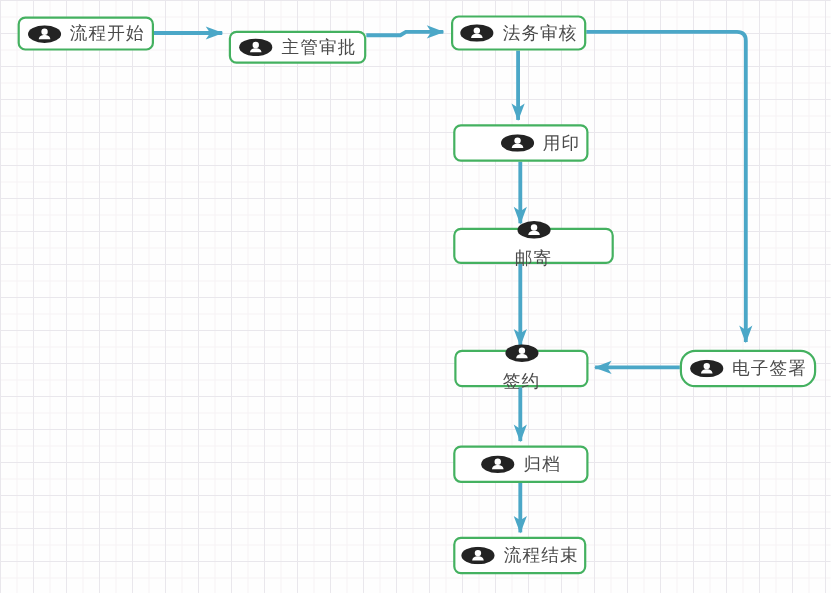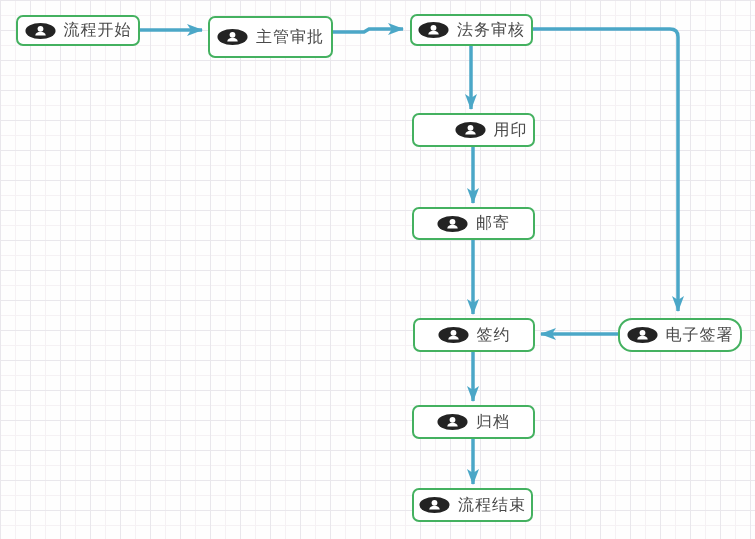--- a/index.html
+++ b/index.html
@@ -79,21 +79,21 @@
     <span class="icon">
       <svg viewBox="0 0 32 17" width="31" height="16">
           <ellipse cx="16" cy="8.5" rx="16" ry="8.5" fill="#232323"></ellipse>
           <circle cx="16" cy="6.2" r="3.1" fill="#fff"></circle>
           <path d="M10.4 13.4 c0.3,-2.9 2.7,-4.1 5.6,-4.1 c2.9,0 5.3,1.2 5.6,4.1 z" fill="#fff"></path>
         </svg>
     </span>
     <span class="label">流程开始</span>
   </div>
 
-  <div class="node" style="left:208px; top:16px;  width:125px; height:42px;">
+  <div class="node" style="left:208px; top:28px;  width:125px; height:30px;">
     <span class="icon">
       <svg viewBox="0 0 32 17" width="31" height="16">
           <ellipse cx="16" cy="8.5" rx="16" ry="8.5" fill="#232323"></ellipse>
           <circle cx="16" cy="6.2" r="3.1" fill="#fff"></circle>
           <path d="M10.4 13.4 c0.3,-2.9 2.7,-4.1 5.6,-4.1 c2.9,0 5.3,1.2 5.6,4.1 z" fill="#fff"></path>
         </svg>
     </span>
     <span class="label">主管审批</span>
   </div>
 
@@ -112,32 +112,32 @@
     <span class="icon">
       <svg viewBox="0 0 32 17" width="31" height="16">
           <ellipse cx="16" cy="8.5" rx="16" ry="8.5" fill="#232323"></ellipse>
           <circle cx="16" cy="6.2" r="3.1" fill="#fff"></circle>
           <path d="M10.4 13.4 c0.3,-2.9 2.7,-4.1 5.6,-4.1 c2.9,0 5.3,1.2 5.6,4.1 z" fill="#fff"></path>
         </svg>
     </span>
     <span class="label">用印</span>
   </div>
 
-  <div class="node" style="left:412px; top:207px; width:123px; height:33px;">
+  <div class="node" style="left:412px; top:207px; width:146px; height:33px;flex-direction:column;">
     <span class="icon">
       <svg viewBox="0 0 32 17" width="31" height="16">
           <ellipse cx="16" cy="8.5" rx="16" ry="8.5" fill="#232323"></ellipse>
           <circle cx="16" cy="6.2" r="3.1" fill="#fff"></circle>
           <path d="M10.4 13.4 c0.3,-2.9 2.7,-4.1 5.6,-4.1 c2.9,0 5.3,1.2 5.6,4.1 z" fill="#fff"></path>
         </svg>
     </span>
     <span class="label">邮寄</span>
   </div>
 
-  <div class="node" style="left:413px; top:318px; width:122px; height:34px;">
+  <div class="node" style="left:413px; top:318px; width:122px; height:34px;flex-direction:column;">
     <span class="icon">
       <svg viewBox="0 0 32 17" width="31" height="16">
           <ellipse cx="16" cy="8.5" rx="16" ry="8.5" fill="#232323"></ellipse>
           <circle cx="16" cy="6.2" r="3.1" fill="#fff"></circle>
           <path d="M10.4 13.4 c0.3,-2.9 2.7,-4.1 5.6,-4.1 c2.9,0 5.3,1.2 5.6,4.1 z" fill="#fff"></path>
         </svg>
     </span>
     <span class="label">签约</span>
   </div>
 

